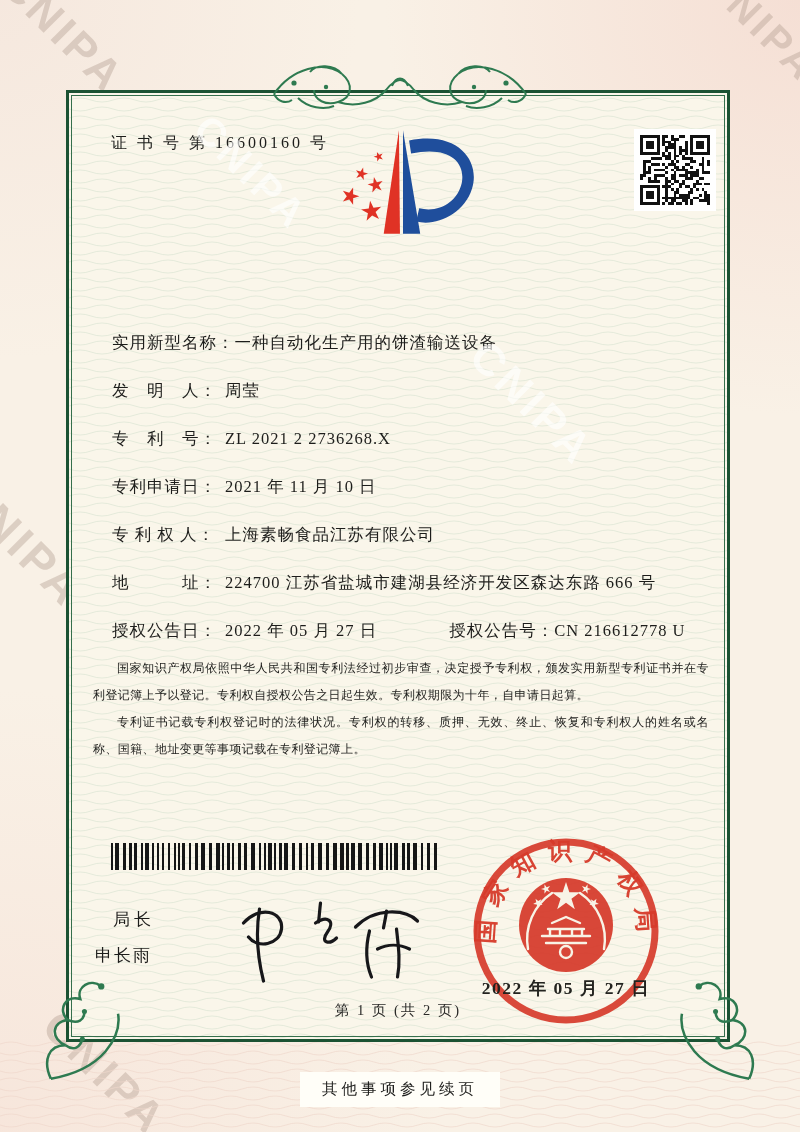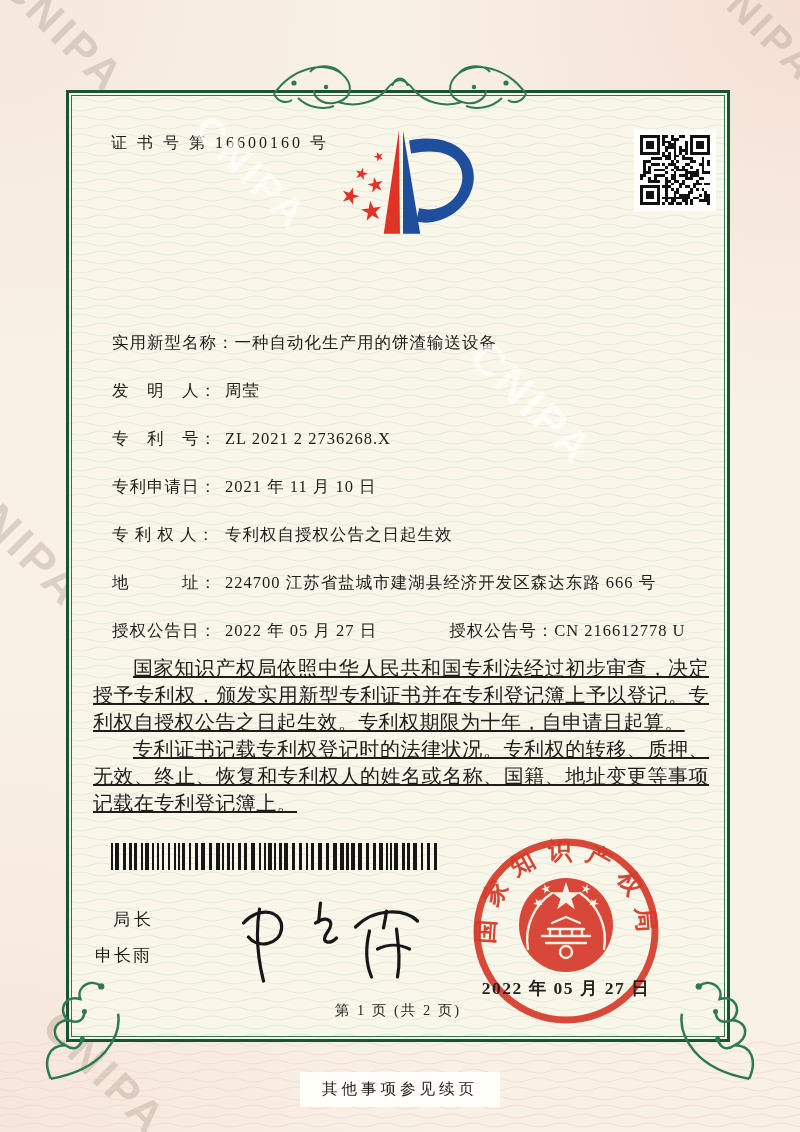--- a/index.html
+++ b/index.html
@@ -39,21 +39,21 @@
     position:absolute;left:0;top:148px;width:100%;text-align:center;
     font-size:35px;font-weight:bold;letter-spacing:8px;color:#151513;
   }
   .fields{position:absolute;left:43px;top:238px;right:29px;font-size:16.5px;}
   .fields .row{height:23px;line-height:23px;margin-bottom:25px;white-space:nowrap;}
   .fields .lab{display:inline-block;min-width:113px;letter-spacing:1px;}
   .fields .val{letter-spacing:1px;}
   .pair2{margin-left:72px;}
   .paras{
     position:absolute;left:24px;top:562px;width:616px;
-    font-size:20px;line-height:27px;letter-spacing:.4px;text-align:justify;text-decoration:underline;
+    font-size:12px;line-height:27px;letter-spacing:.4px;text-align:justify;
   }
   .paras p{margin:0;text-indent:2em;}
   .paras p + p{}
   .barcode{position:absolute;left:42px;top:750px;width:332px;height:27px;font-size:0;overflow:hidden;}
   .barcode i{display:inline-block;height:100%;background:#161616;}
   .signer-title{position:absolute;left:44px;top:815px;font-size:17px;letter-spacing:4px;}
   .signer-name{position:absolute;left:26px;top:851px;font-size:17px;letter-spacing:2px;}
   .sig{position:absolute;left:158px;top:798px;}
   .seal{position:absolute;left:395px;top:738px;mix-blend-mode:multiply;}
   .page-footer{position:absolute;left:0;top:908px;width:100%;text-align:center;font-size:14.5px;letter-spacing:2px;color:#2a2a28;}
@@ -538,21 +538,21 @@
       <div class="row">
         <span class="lab">发　明　人：</span><span class="val">周莹</span>
       </div>
       <div class="row">
         <span class="lab">专　利　号：</span><span class="val">ZL 2021 2 2736268.X</span>
       </div>
       <div class="row">
         <span class="lab">专利申请日：</span><span class="val">2021 年 11 月 10 日</span>
       </div>
       <div class="row">
-        <span class="lab">专 利 权 人：</span><span class="val">专利权自授权公告之日起生效</span>
+        <span class="lab">专 利 权 人：</span><span class="val">上海素畅食品江苏有限公司</span>
       </div>
       <div class="row">
         <span class="lab">地　　　址：</span><span class="val">224700 江苏省盐城市建湖县经济开发区森达东路 666 号</span>
       </div>
       <div class="row">
         <span class="lab">授权公告日：</span><span class="val">2022 年 05 月 27 日</span><span class="pair2 lab" style="min-width:0;">授权公告号：</span><span class="val">CN 216612778 U</span>
       </div>
     </div>
 
     <div class="paras">

